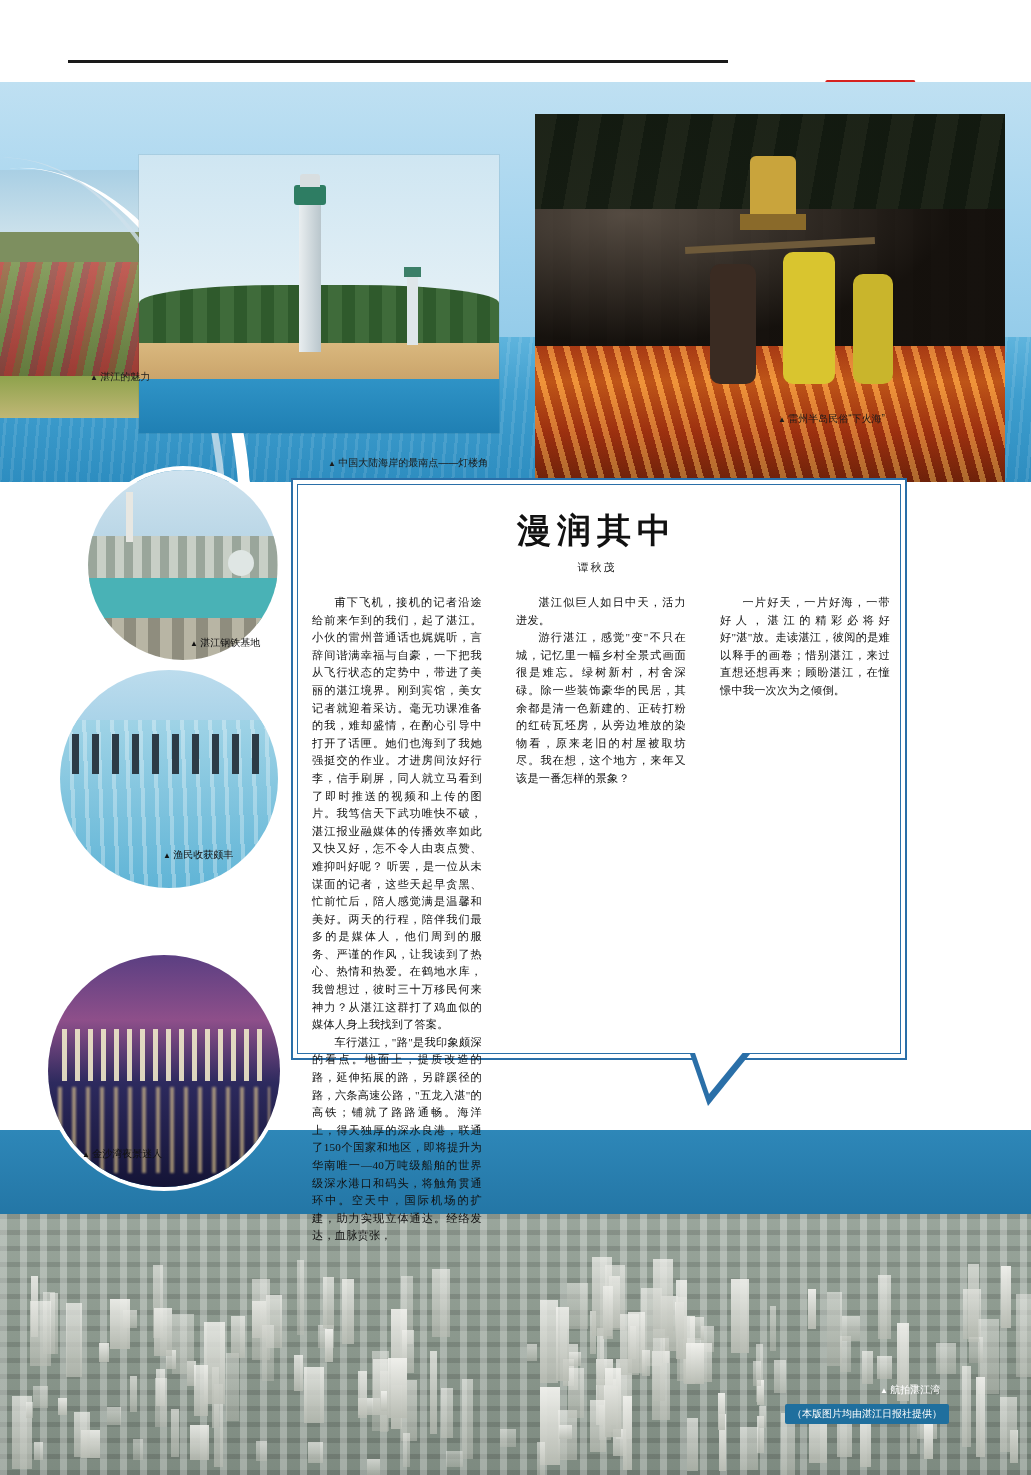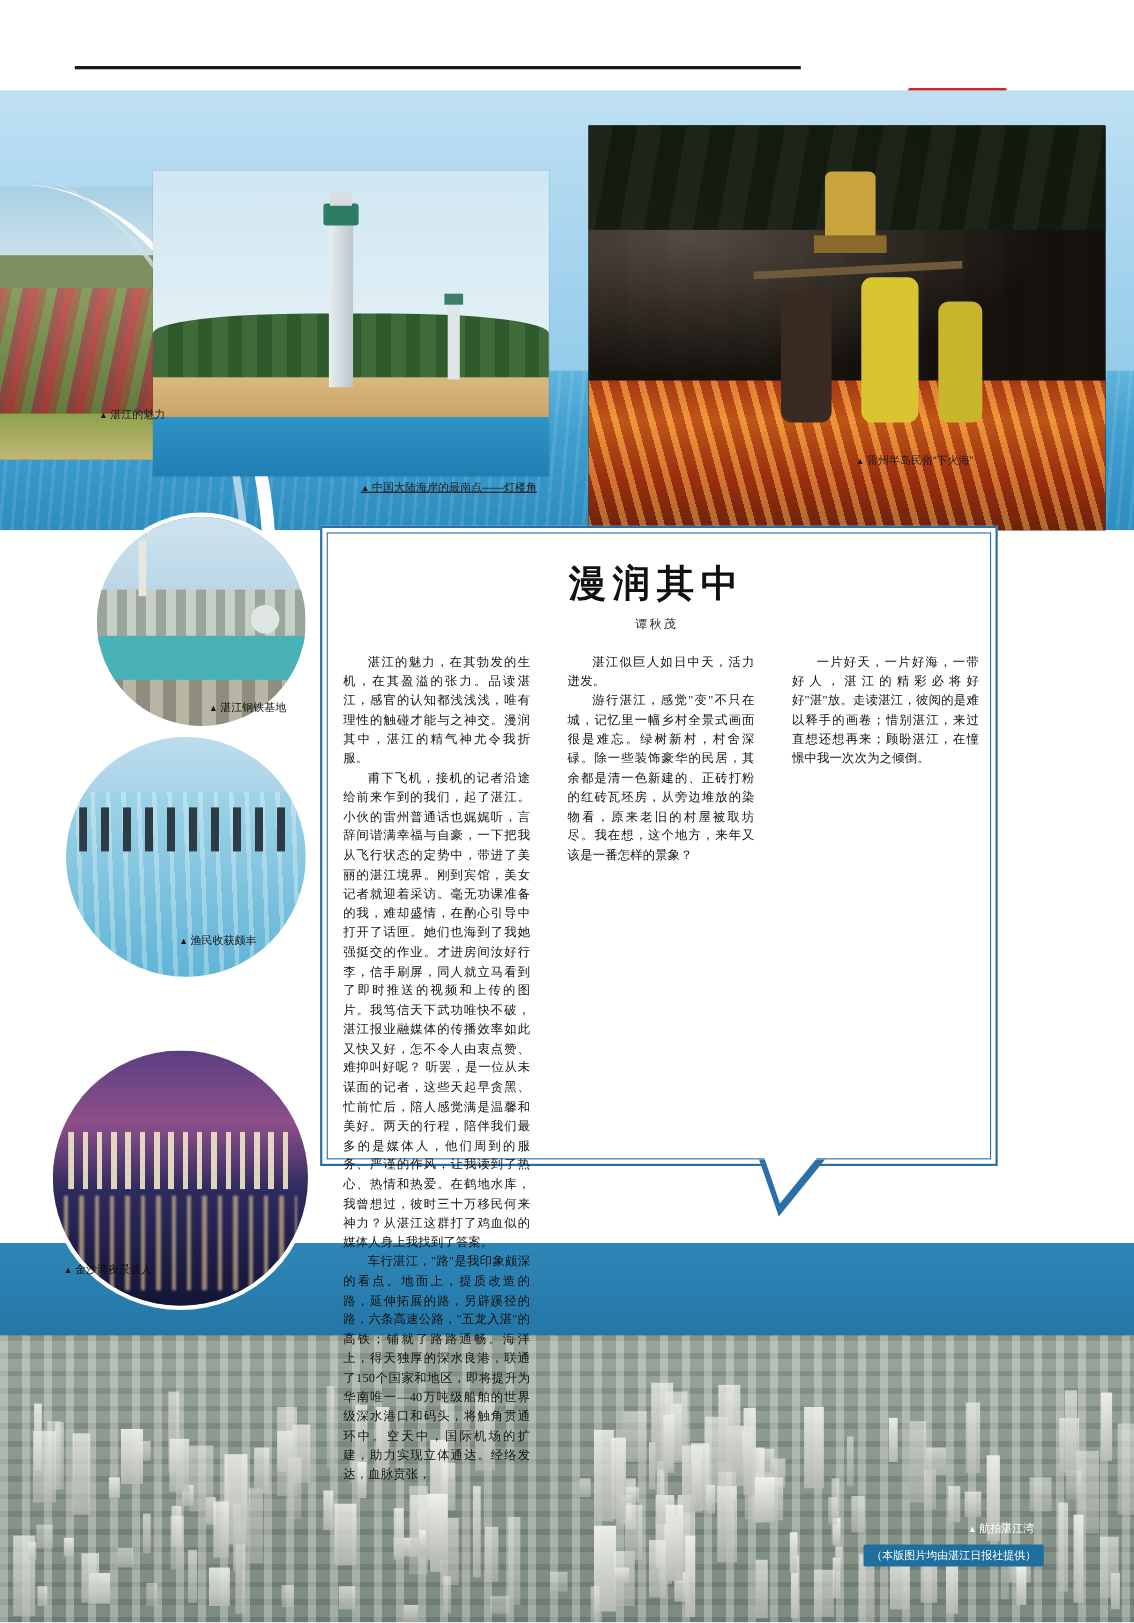--- a/index.html
+++ b/index.html
@@ -80,21 +80,21 @@
   .fr-man1{position:absolute;left:175px;top:150px;width:46px;height:120px;background:#3a2b22;border-radius:10px;}
   .fr-man2{position:absolute;left:248px;top:138px;width:52px;height:132px;background:#d9c52f;border-radius:10px;}
   .fr-man3{position:absolute;left:318px;top:160px;width:40px;height:110px;background:#c9b52c;border-radius:10px;}
   .fr-idol{position:absolute;left:215px;top:42px;width:46px;height:66px;background:#c9a43c;border-radius:6px 6px 0 0;}
   .fr-idol2{position:absolute;left:205px;top:100px;width:66px;height:16px;background:#8a6a2a;}
   .fr-pole{position:absolute;left:150px;top:128px;width:190px;height:7px;background:#6e5a3a;transform:rotate(-3deg);}
 
   .cap{font-family:"Liberation Sans",sans-serif;font-size:10px;color:#1b1b1b;white-space:nowrap;}
   .cap:before{content:"▲ ";font-size:8px;}
   .cap-pineapple{position:absolute;left:90px;top:370px;}
-  .cap-lighthouse{position:absolute;left:328px;top:436px;text-decoration:underline;}
+  .cap-lighthouse{position:absolute;left:328px;top:456px;}
   .cap-fire{position:absolute;left:778px;top:412px;}
 
   
   .cityscape{position:absolute;left:0;top:1130px;width:1031px;height:345px;overflow:hidden;}
   .cs-water{position:absolute;left:0;top:0;width:1031px;height:120px;
     background:linear-gradient(180deg,#2e87b8,#1f6f9e);}
   .cs-city{position:absolute;left:0;top:84px;width:1031px;height:261px;
     background:linear-gradient(180deg,#9aa69c 0%,#8d9a8f 40%,#7d8a80 100%);}
   .cs-city:after{content:"";position:absolute;left:0;top:0;width:100%;height:100%;
     background:
@@ -132,21 +132,21 @@
     background:linear-gradient(180deg,#5b3f82 0%,#8e4f8a 28%,#2d2a5e 55%,#141436 100%);}
   .c3 .bld{position:absolute;left:14px;top:74px;width:204px;height:52px;
     background:repeating-linear-gradient(90deg,#efe7c9 0 5px,rgba(0,0,0,0) 5px 13px);opacity:.9;}
   .c3 .refl{position:absolute;left:10px;top:132px;width:212px;height:86px;
     background:repeating-linear-gradient(90deg,rgba(255,225,150,.55) 0 4px,rgba(0,0,0,0) 4px 14px);filter:blur(1px);}
 
   .circ-cap{position:absolute;font-family:"Liberation Sans",sans-serif;font-size:10px;color:#111;white-space:nowrap;}
   .circ-cap:before{content:"▲ ";font-size:8px;}
   .cap-c1{left:190px;top:636px;text-align:center;}
   .cap-c2{left:163px;top:848px;}
-  .cap-c3{left:58px;top:1147px;}
+  .cap-c3{left:82px;top:1147px;}
 
   
   .panel{position:absolute;left:291px;top:478px;width:612px;height:578px;background:#fff;
     border:2px solid #2a6fa8;}
   .panel-inner{position:absolute;left:4px;top:4px;right:4px;bottom:4px;border:1px solid #2a6fa8;}
   .tail{position:absolute;left:690px;top:1054px;width:0;height:0;
     border-left:18px solid transparent;border-right:42px solid transparent;border-top:52px solid #2a6fa8;}
   .tail-in{position:absolute;left:694px;top:1050px;width:0;height:0;
     border-left:15px solid transparent;border-right:36px solid transparent;border-top:44px solid #fff;}
 
@@ -406,21 +406,20 @@
   <div class="panel-inner"></div>
 </div>
 <div class="tail"></div>
 <div class="tail-in"></div>
 
 <div class="art-title">漫润其中</div>
 <div class="art-author">谭秋茂</div>
 
 <div class="cols">
   <div class="col colA">
-    <p>湛江的魅力，在其勃发的生机，在其盈溢的张力。品读湛江，感官的认知都浅浅浅，唯有理性的触碰才能与之神交。漫润其中，湛江的精气神尤令我折服。</p>
     <p>甫下飞机，接机的记者沿途给前来乍到的我们，起了湛江。小伙的雷州普通话也娓娓听，言辞间谐满幸福与自豪，一下把我从飞行状态的定势中，带进了美丽的湛江境界。刚到宾馆，美女记者就迎着采访。毫无功课准备的我，难却盛情，在酌心引导中打开了话匣。她们也海到了我她强挺交的作业。才进房间汝好行李，信手刷屏，同人就立马看到了即时推送的视频和上传的图片。我笃信天下武功唯快不破，湛江报业融媒体的传播效率如此又快又好，怎不令人由衷点赞、难抑叫好呢？ 听罢，是一位从未谋面的记者，这些天起早贪黑、忙前忙后，陪人感觉满是温馨和美好。两天的行程，陪伴我们最多的是媒体人，他们周到的服务、严谨的作风，让我读到了热心、热情和热爱。在鹤地水库，我曾想过，彼时三十万移民何来神力？从湛江这群打了鸡血似的媒体人身上我找到了答案。</p>
     <p>车行湛江，"路"是我印象颇深的看点。地面上，提质改造的路，延伸拓展的路，另辟蹊径的路，六条高速公路，"五龙入湛"的高铁；铺就了路路通畅。海洋上，得天独厚的深水良港，联通了150个国家和地区，即将提升为华南唯一—40万吨级船舶的世界级深水港口和码头，将触角贯通环中。空天中，国际机场的扩建，助力实现立体通达。经络发达，血脉贲张，</p>
   </div>
   <div class="col colB">
     <p>湛江似巨人如日中天，活力迸发。</p>
     <p>游行湛江，感觉"变"不只在城，记忆里一幅乡村全景式画面很是难忘。绿树新村，村舍深碌。除一些装饰豪华的民居，其余都是清一色新建的、正砖打粉的红砖瓦坯房，从旁边堆放的染物看，原来老旧的村屋被取坊尽。我在想，这个地方，来年又该是一番怎样的景象？</p>
   </div>
   <div class="col colC">
     <p>一片好天，一片好海，一带好人，湛江的精彩必将好好"湛"放。走读湛江，彼阅的是难以释手的画卷；惜别湛江，来过直想还想再来；顾盼湛江，在憧憬中我一次次为之倾倒。</p>
   </div>

